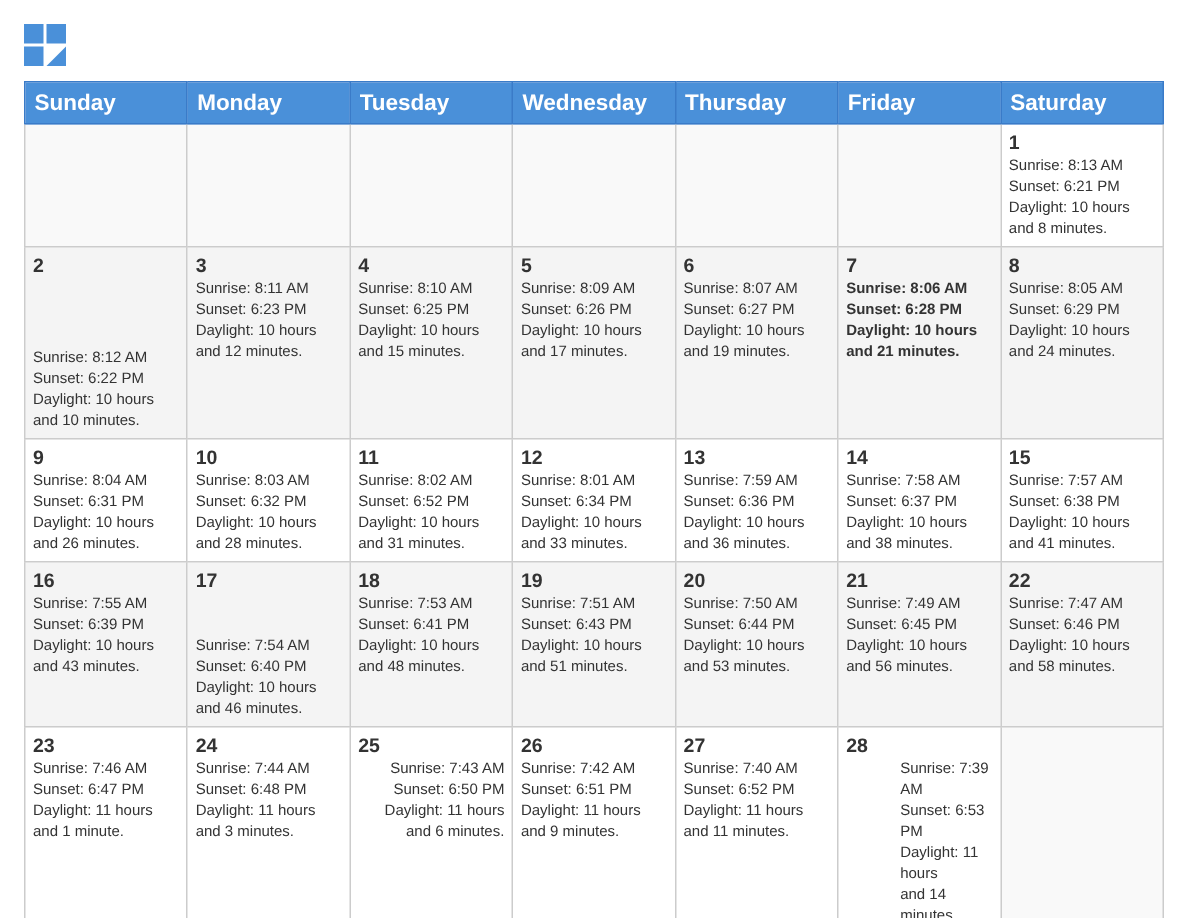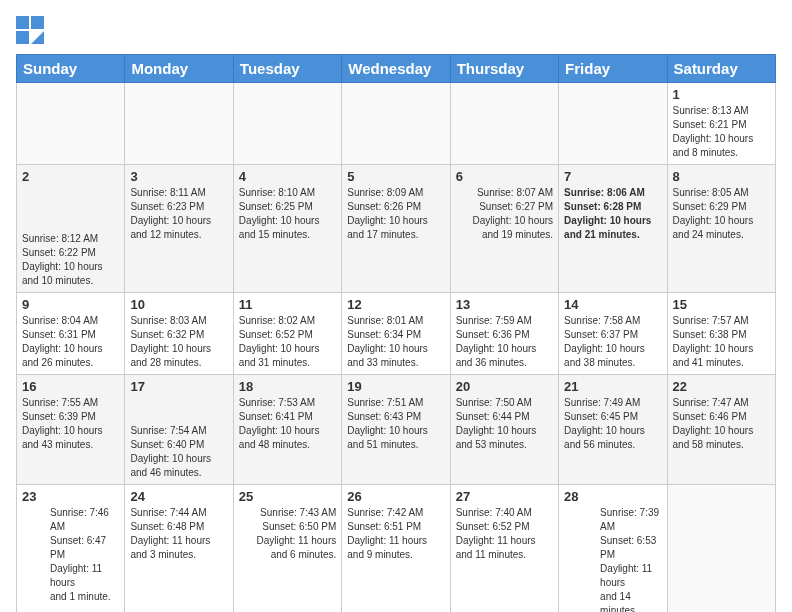--- a/index.html
+++ b/index.html
@@ -166,21 +166,21 @@
         </td>
         <td>
           <span class="day-number">5</span>
           <div class="day-info" style="white-space: pre-line;">Sunrise: 8:09 AM
 Sunset: 6:26 PM
 Daylight: 10 hours
 and 17 minutes.</div>
         </td>
         <td>
           <span class="day-number">6</span>
-          <div class="day-info" style="white-space: pre-line; text-align: right;">Sunrise: 8:07 AM
+          <div class="day-info" style="white-space: pre-line;">Sunrise: 8:07 AM
 Sunset: 6:27 PM
 Daylight: 10 hours
 and 19 minutes.</div>
         </td>
         <td>
           <span class="day-number">7</span>
           <div class="day-info" style="white-space: pre-line; font-weight: bold;">Sunrise: 8:06 AM
 Sunset: 6:28 PM
 Daylight: 10 hours
 and 21 minutes.</div>
@@ -291,21 +291,21 @@
           <span class="day-number">22</span>
           <div class="day-info" style="white-space: pre-line;">Sunrise: 7:47 AM
 Sunset: 6:46 PM
 Daylight: 10 hours
 and 58 minutes.</div>
         </td>
       </tr>
       <tr>
         <td>
           <span class="day-number">23</span>
-          <div class="day-info" style="white-space: pre-line; margin-left: 28px;">Sunrise: 7:46 AM
+          <div class="day-info" style="white-space: pre-line;">Sunrise: 7:46 AM
 Sunset: 6:47 PM
 Daylight: 11 hours
 and 1 minute.</div>
         </td>
         <td>
           <span class="day-number">24</span>
           <div class="day-info" style="white-space: pre-line;">Sunrise: 7:44 AM
 Sunset: 6:48 PM
 Daylight: 11 hours
 and 3 minutes.</div>

